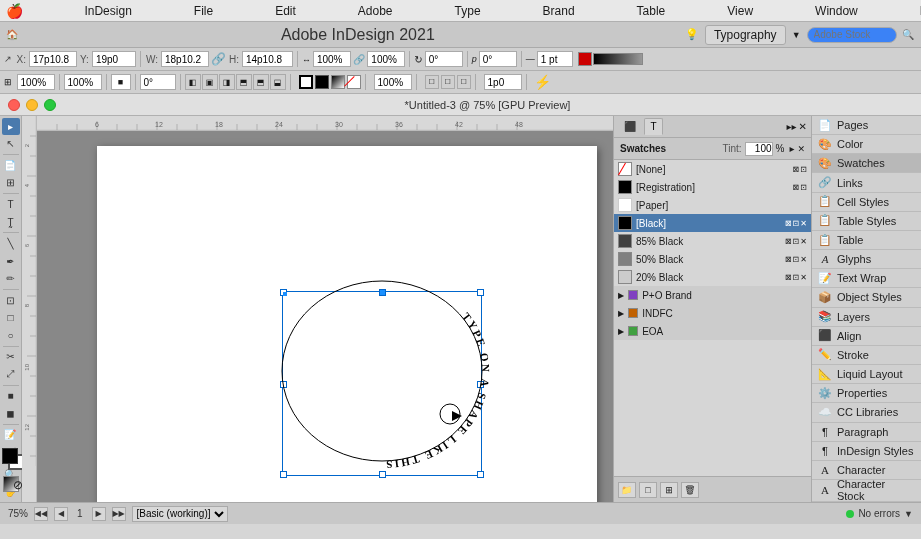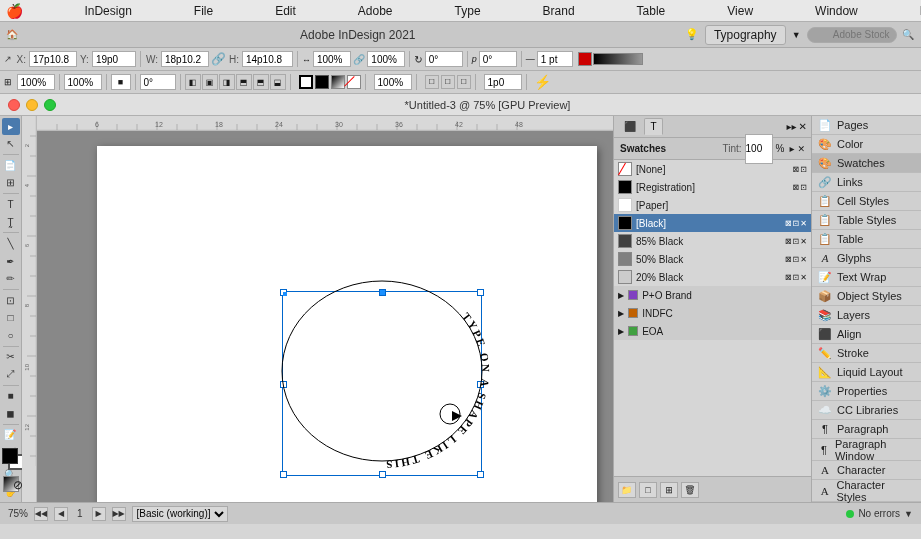--- a/index.html
+++ b/index.html
@@ -23,21 +23,21 @@
     
     #toolbar-main {
       height: 26px;
       background: #c8c8c8;
       border-bottom: 1px solid #aaa;
       display: flex;
       align-items: center;
       padding: 0 6px;
       gap: 2px;
     }
-    .toolbar-title { flex: 1; text-align: center; font-size: 12px; color: #333; }
+    .toolbar-title { flex: 1; text-align: center; font-size: 16px; color: #333; }
 
     
     #props-bar-1, #props-bar-2 {
       height: 23px;
       background: #d0d0d0;
       border-bottom: 1px solid #b0b0b0;
       display: flex;
       align-items: center;
       padding: 0 4px;
       gap: 2px;
@@ -160,21 +160,21 @@
     #swatches-header {
       height: 22px;
       background: #c8c8c8;
       border-bottom: 1px solid #aaa;
       display: flex;
       align-items: center;
       padding: 0 6px;
       gap: 3px;
     }
     .tint-label { font-size: 10px; color: #555; margin-left: 32px; }
-    .tint-input { width: 28px; height: 30px; background: white; border: 1px solid #aaa; font-size: 10px; text-align: left; }
+    .tint-input { width: 28px; height: 14px; background: white; border: 1px solid #aaa; font-size: 10px; text-align: right; }
     .swatch-row {
       display: flex;
       align-items: center;
       height: 18px;
       padding: 0 4px;
       cursor: pointer;
       gap: 4px;
       font-size: 10px;
     }
     .swatch-row.selected { background: #4a7aad; color: white; }
@@ -304,21 +304,21 @@
 
 <div id="toolbar-main">
   <span style="font-size:10px;color:#555">🏠</span>
   <span style="width:10px"></span>
   <span class="toolbar-title">Adobe InDesign 2021</span>
 
   <span style="display:flex;align-items:center;gap:6px;margin-left:auto">
     <span style="font-size:11px">💡</span>
     <span id="workspace-label">Typography</span>
     <span style="font-size:9px">▼</span>
-    <input id="search-box" type="text" style="font-size: 10px; background: #a3a3a3; border: 1px solid rgb(170, 170, 170); border-radius: 10px; padding: 0px 6px; height: 16px; width: 90px; text-align: right;" placeholder="Adobe Stock">
+    <input id="search-box" type="text" style="font-size: 10px; background: #3b82f6; border: 1px solid rgb(170, 170, 170); border-radius: 10px; padding: 0px 6px; height: 16px; width: 90px;" placeholder="Adobe Stock">
     <span style="font-size:10px">🔍</span>
   </span>
 </div>
 
 <div id="props-bar-1">
   <span style="font-size:9px;color:#444;margin-right:2px">↗</span>
   <span class="prop-label">X:</span>
   <input class="prop-input" value="17p10.8" style="width: 48px;">
   <span class="prop-label">Y:</span>
   <input class="prop-input" value="19p0" style="width: 44px;">
@@ -729,29 +729,29 @@
     <div class="panel-list-item">
       <span class="panel-icon">☁️</span>
       <span>CC Libraries</span>
     </div>
     <div class="panel-list-item">
       <span class="panel-icon">¶</span>
       <span>Paragraph</span>
     </div>
     <div class="panel-list-item">
       <span class="panel-icon">¶</span>
-      <span>Paragraph Window</span>
+      <span>InDesign Styles</span>
     </div>
     <div class="panel-list-item">
       <span class="panel-icon" style="font-family:Georgia">A</span>
       <span>Character</span>
     </div>
     <div class="panel-list-item">
       <span class="panel-icon" style="font-family:Georgia">A</span>
-      <span>Character Styles</span>
+      <span>Character Stock</span>
     </div>
   </div>
 </div>
 
 <div id="status-bar">
   <span>75%</span>
   <span class="status-nav-btn">◀◀</span>
   <span class="status-nav-btn">◀</span>
   <span style="padding:0 3px">1</span>
   <span class="status-nav-btn">▶</span>

